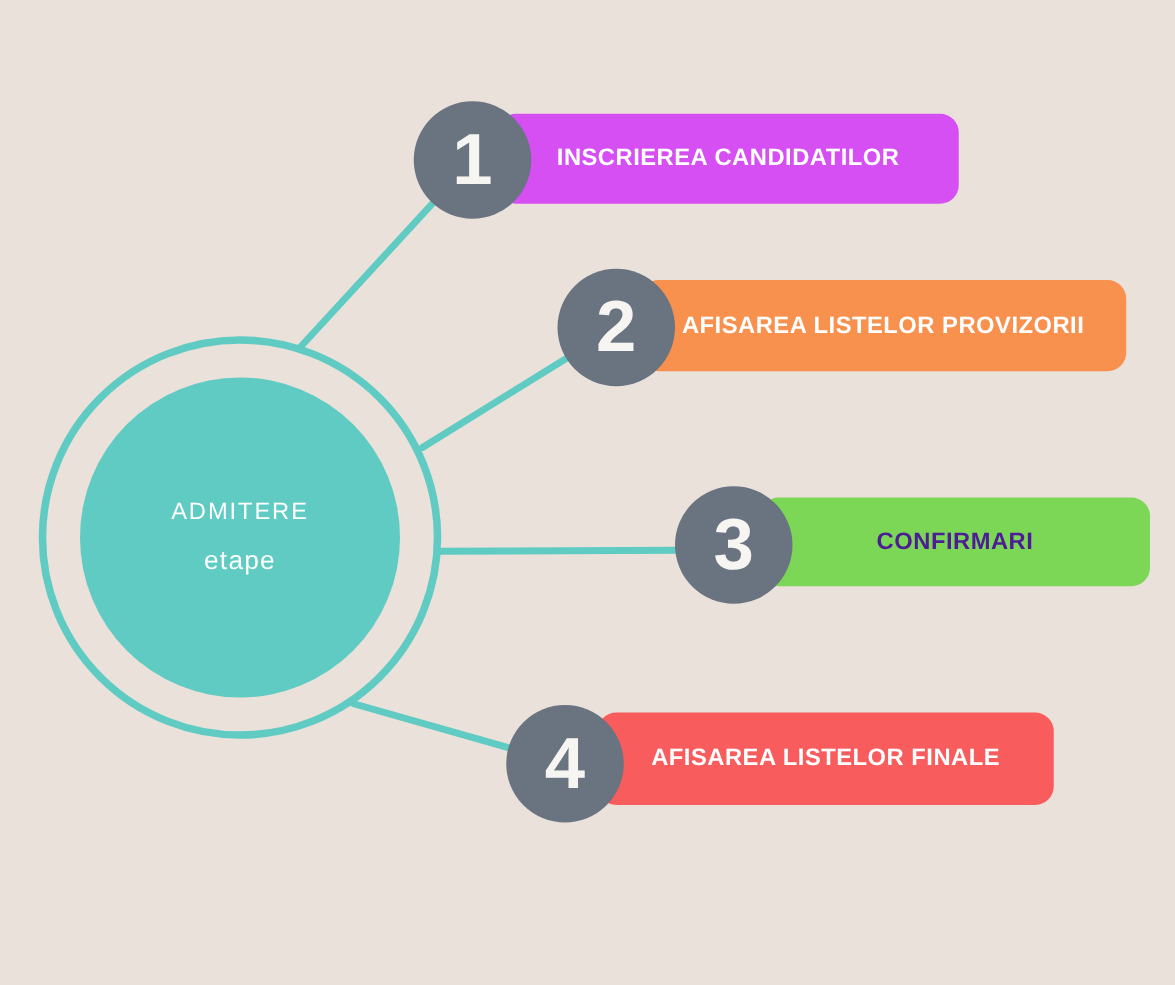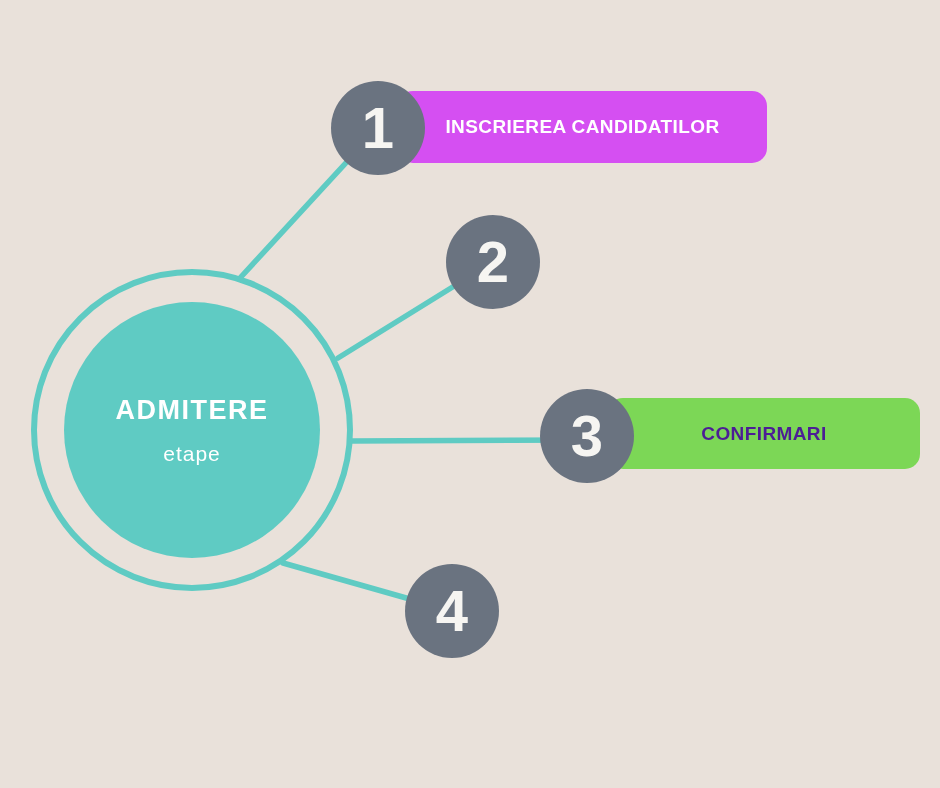--- a/index.html
+++ b/index.html
@@ -35,22 +35,22 @@
     position: absolute;
     left: 64px; top: 302px;
     width: 256px; height: 256px;
     border-radius: 50%;
     display: flex;
     flex-direction: column;
     align-items: center;
     justify-content: center;
   }
   .center-title {
-    font-size: 27px;
-    font-weight: bold;
+    font-size: 19px;
+    font-weight: normal;
     letter-spacing: 1.5px;
   }
   .center-subtitle {
     font-size: 21px;
     margin-top: 16px;
     letter-spacing: 1px;
   }
   .bar {
     position: absolute;
     border-radius: 15px;
@@ -102,28 +102,34 @@
     <div class="center-subtitle">etape</div>
   </div>
 
   <div class="bar bar-1" style="background-color: rgb(213, 79, 242); color: rgb(255, 255, 255);">
     <span>INSCRIEREA CANDIDATILOR</span>
   </div>
   <div class="num-circle num-1" style="background-color: rgb(106, 115, 128);">
     <span>1</span>
   </div>
 
+  <div class="bar bar-2" style="background-color: rgb(248, 145, 77); color: rgb(255, 255, 255);">
+    <span>AFISAREA LISTELOR PROVIZORII</span>
+  </div>
   <div class="num-circle num-2" style="background-color: rgb(106, 115, 128);">
     <span>2</span>
   </div>
 
   <div class="bar bar-3" style="background-color: rgb(124, 215, 86); color: #4c1d95;">
     <span>CONFIRMARI</span>
   </div>
   <div class="num-circle num-3" style="background-color: rgb(106, 115, 128);">
     <span>3</span>
   </div>
 
+  <div class="bar bar-4" style="background-color: rgb(249, 92, 92); color: rgb(255, 255, 255);">
+    <span>AFISAREA LISTELOR FINALE</span>
+  </div>
   <div class="num-circle num-4" style="background-color: rgb(106, 115, 128);">
     <span>4</span>
   </div>
 
 </div>
 
 </body></html>

